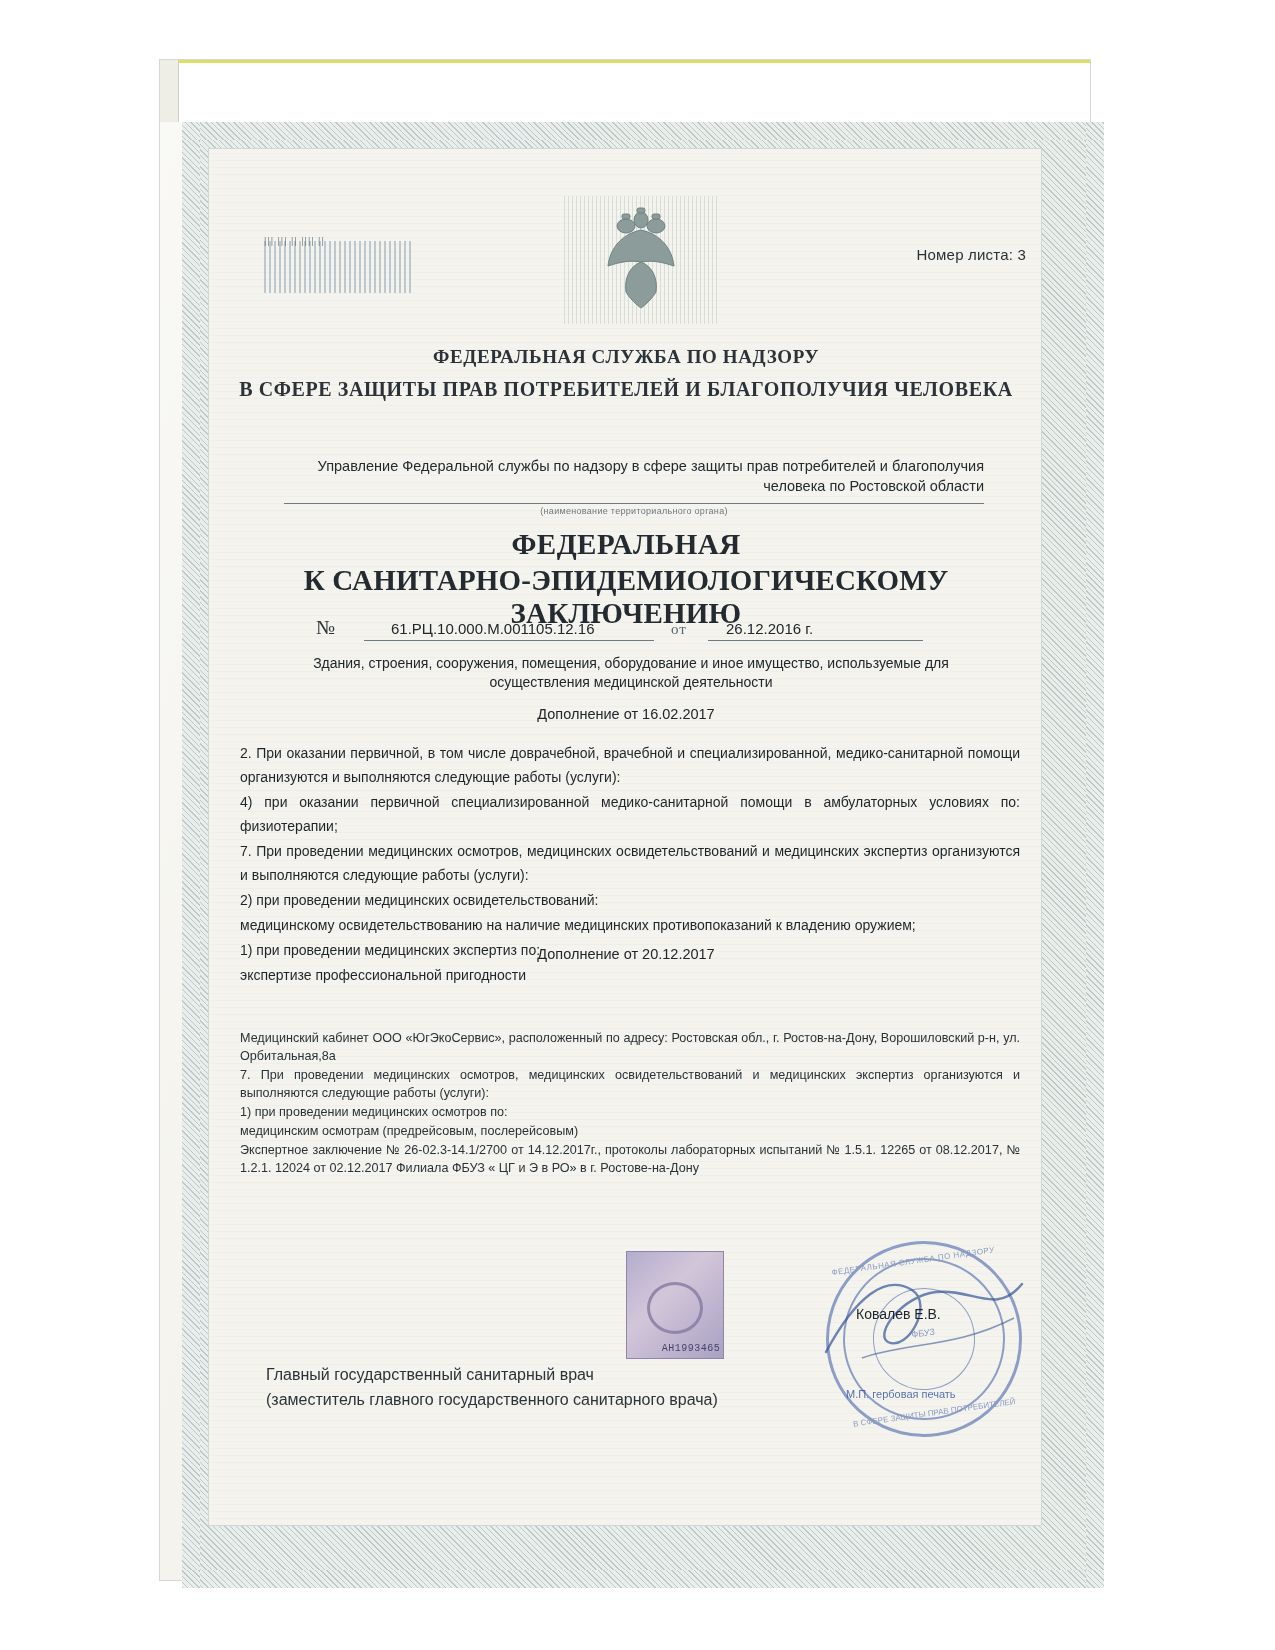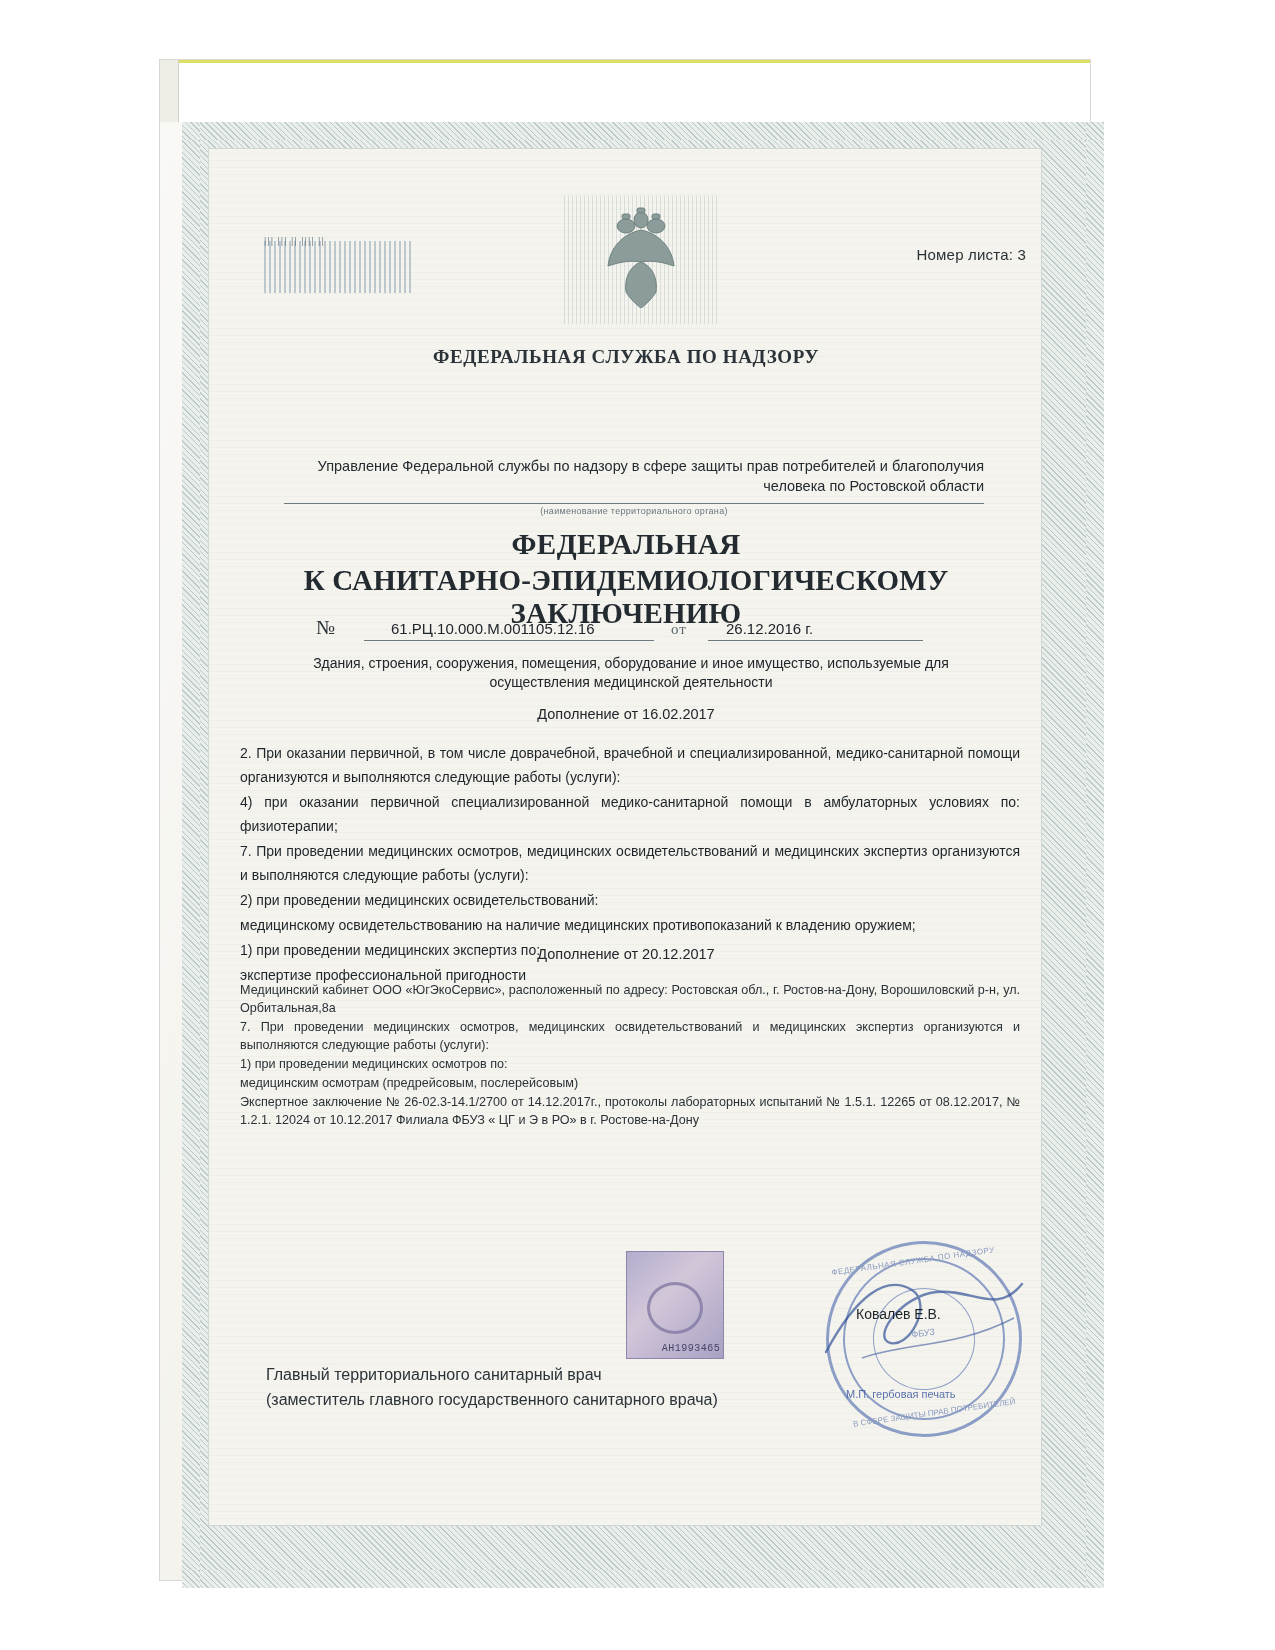--- a/index.html
+++ b/index.html
@@ -243,21 +243,21 @@
     position:absolute;
     left:14px;
     width:780px;
     font-size:14px;
     line-height:24px;
     text-align:justify;
     color:#1e252a;
   }
   .block1{ top:585px; }
   .block2{
-    top:825px;
+    top:873px;
     font-size:12.6px;
     line-height:18px;
     color:#2a3238;
   }
   .body-text p{ margin:0 0 1px 0; }
 
   
   .hologram{
     position:absolute;
     left:400px; top:1095px;
@@ -393,20 +393,21 @@
           <rect x="41" y="4" width="8" height="5" rx="2"></rect>
           <rect x="26" y="10" width="8" height="5" rx="2"></rect>
           <rect x="56" y="10" width="8" height="5" rx="2"></rect>
         </g>
       </svg>
     </div>
 
     <div class="sheet-number">Номер листа: 3</div>
 
     <div class="fed-line1">ФЕДЕРАЛЬНАЯ СЛУЖБА ПО НАДЗОРУ</div>
+    <div class="fed-line2">В СФЕРЕ ЗАЩИТЫ ПРАВ ПОТРЕБИТЕЛЕЙ И БЛАГОПОЛУЧИЯ  ЧЕЛОВЕКА</div>
 
     <div class="org-block">Управление Федеральной службы по надзору в сфере защиты прав потребителей и благополучия человека  по Ростовской области</div>
     <div class="org-underline"></div>
     <div class="org-caption">(наименование территориального органа)</div>
 
     <div class="title1">ФЕДЕРАЛЬНАЯ</div>
     <div class="title2">К САНИТАРНО-ЭПИДЕМИОЛОГИЧЕСКОМУ ЗАКЛЮЧЕНИЮ</div>
 
     <div class="numrow">
       <span class="lbl-no">№</span>
@@ -431,21 +432,21 @@
       <p>экспертизе профессиональной пригодности</p>
     </div>
 
     <div class="supplement-head sup2">Дополнение от 20.12.2017</div>
 
     <div class="body-text block2">
       <p>Медицинский кабинет ООО «ЮгЭкоСервис», расположенный по адресу: Ростовская обл., г. Ростов-на-Дону, Ворошиловский р-н, ул. Орбитальная,8а</p>
       <p>7. При проведении медицинских осмотров, медицинских освидетельствований и медицинских экспертиз организуются и выполняются следующие работы (услуги):</p>
       <p>1) при проведении медицинских осмотров по:</p>
       <p>медицинским осмотрам (предрейсовым, послерейсовым)</p>
-      <p>Экспертное заключение № 26-02.3-14.1/2700 от 14.12.2017г., протоколы лабораторных испытаний № 1.5.1. 12265 от 08.12.2017, № 1.2.1. 12024 от 10.12.2017 Филиала ФБУЗ « ЦГ и Э в РО» в г. Ростове-на-Дону</p>
+      <p>Экспертное заключение № 26-02.3-14.1/2700 от 14.12.2017г., протоколы лабораторных испытаний № 1.5.1. 12265 от 08.12.2017, № 1.2.1. 12024 от 02.12.2017 Филиала ФБУЗ « ЦГ и Э в РО» в г. Ростове-на-Дону</p>
     </div>
 
     <div class="hologram">
       <div class="ho-inner"></div>
       <div class="ho-code">АН1993465</div>
     </div>
 
     <div class="round-stamp">
       <div class="stamp-text-top">ФЕДЕРАЛЬНАЯ СЛУЖБА ПО НАДЗОРУ</div>
       <div class="stamp-text-mid">ФБУЗ</div>
@@ -453,17 +454,17 @@
     </div>
 
     <svg class="signature-scribble" viewBox="0 0 230 120" aria-hidden="true">
       <path d="M10 96 C 40 40, 70 18, 96 34 C 118 48, 92 96, 72 86 C 58 78, 86 40, 120 36 C 156 32, 180 60, 206 28" fill="none" stroke="#2e4f96" stroke-width="2.4" stroke-linecap="round" opacity="0.85"></path>
       <path d="M46 102 C 92 86, 140 92, 198 62" fill="none" stroke="#2e4f96" stroke-width="1.6" opacity="0.7"></path>
     </svg>
 
     <div class="signature-name">Ковалев Е.В.</div>
     <div class="mp-label">М.П. гербовая печать</div>
 
-    <div class="sign-label sign-l1">Главный территориального санитарный врач</div>
+    <div class="sign-label sign-l1">Главный государственный санитарный врач</div>
     <div class="sign-label sign-l2">(заместитель главного государственного санитарного врача)</div>
 
   </div>
 </div>
 
 </body></html>

